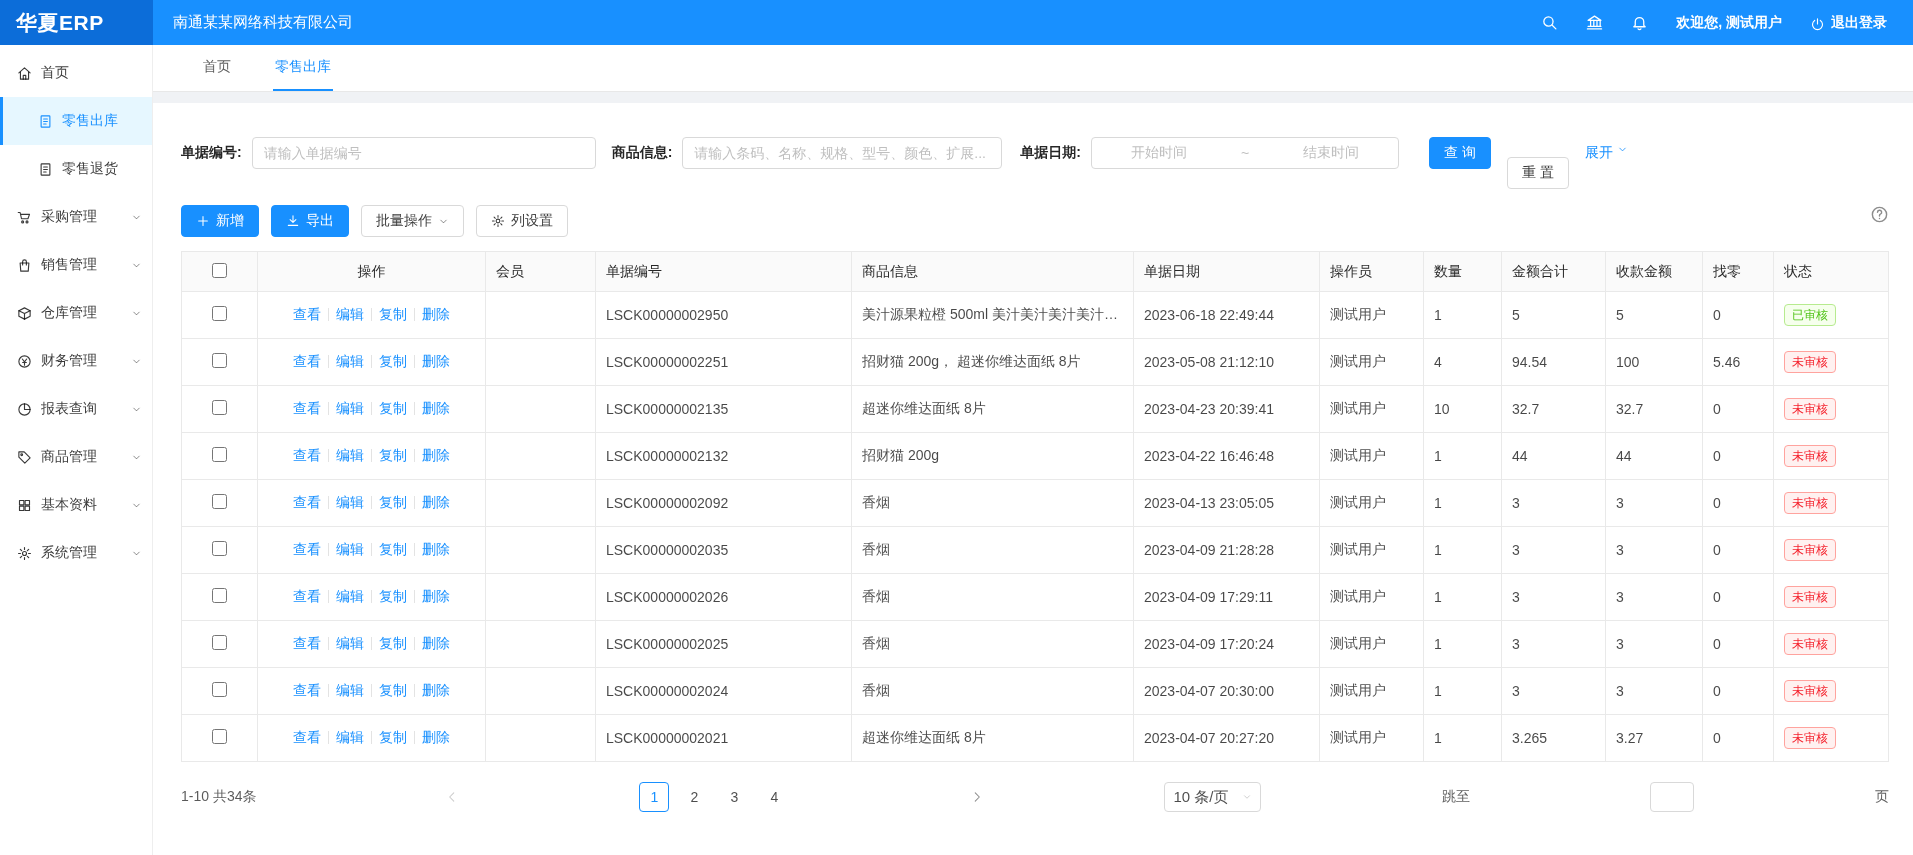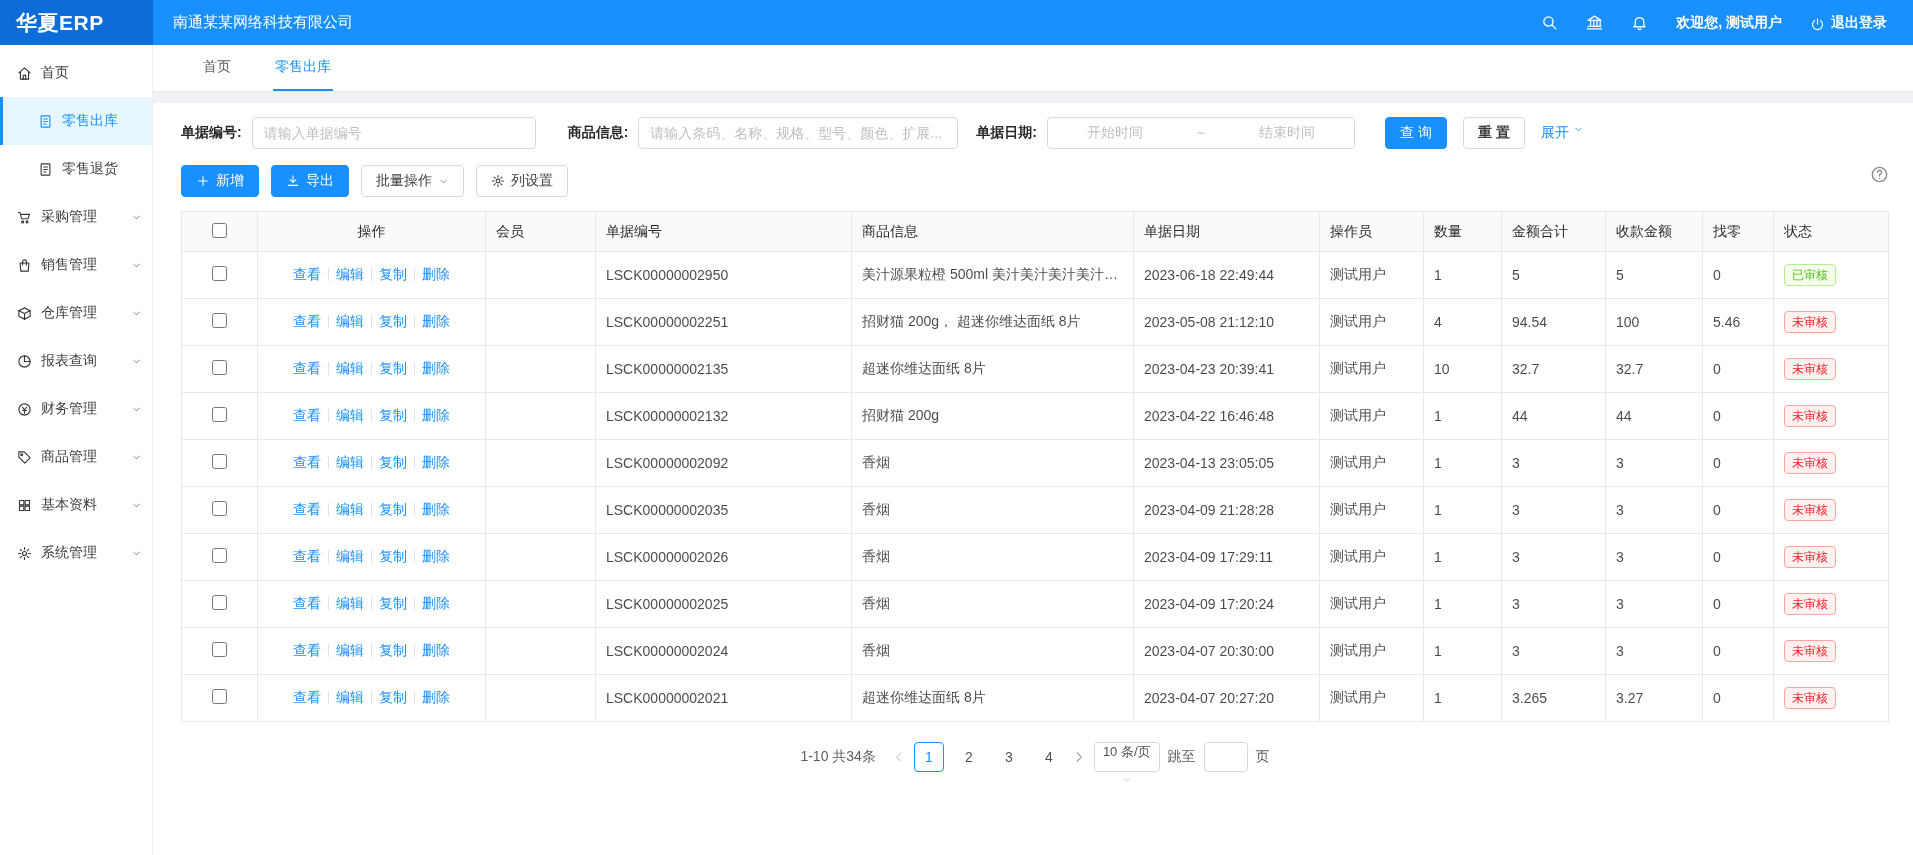--- a/index.html
+++ b/index.html
@@ -38,28 +38,28 @@
   .tab { display:flex; align-items:center; font-size:14px; color:rgba(0,0,0,.65); border-bottom:2px solid transparent; cursor:pointer; padding:0 2px; }
   .tab.active { color:#1890ff; border-bottom-color:#1890ff; }
   .gray-gap { height:11px; background:#f0f2f5; }
   .content { background:#fff; min-height:752px; padding:14px 24px 0 28px; }
 
   
   .filter-row { display:flex; align-items:center; }
   .f-label { font-weight:600; font-size:14px; margin-right:10px; white-space:nowrap; }
   .f-input { height:32px; border:1px solid #d9d9d9; border-radius:4px; padding:0 11px; font-size:14px; color:rgba(0,0,0,.85); outline:none; font-family:inherit; }
   .f-input::placeholder { color:#bfbfbf; }
-  .inp-billno { width:284px; margin-right:32px; }
+  .inp-billno { width:344px; margin-right:16px; }
   .inp-product { width:320px; margin-right:18px; }
   .range-input { height:32px; width:308px; border:1px solid #d9d9d9; border-radius:4px; display:flex; align-items:center; justify-content:space-around; padding:0 12px; cursor:text; margin-right:30px; }
   .ph { color:#bfbfbf; font-size:14px; }
   .btn { height:32px; border-radius:4px; border:1px solid #d9d9d9; background:#fff; display:inline-flex; align-items:center; justify-content:center; padding:0 14px; font-size:14px; cursor:pointer; font-family:inherit; color:rgba(0,0,0,.78); gap:6px; white-space:nowrap; }
   .btn-primary { background:#1890ff; border-color:#1890ff; color:#fff; }
   .btn-query { letter-spacing:4px; padding:0 10px 0 14px; }
-  .btn-reset { letter-spacing:4px; padding:0 10px 0 14px; margin-left:16px; font-weight:700; }
+  .btn-reset { letter-spacing:4px; padding:0 10px 0 14px; margin-left:16px; font-weight:400;margin-top:40px; }
   .expand-link { color:#1890ff; display:inline-flex; gap:4px; margin-left:16px; cursor:pointer; }
   .expand-link .caret { color:#1890ff; margin-left:0; }
 
   
   .toolbar { display:flex; align-items:flex-start; gap:12px; margin-top:16px; }
   .btn-icon { width:14px; height:14px; display:inline-flex; }
   .help-icon { margin-left:auto; width:19px; height:19px; color:#8c8c8c; cursor:pointer; }
 
   
   .table-wrap { margin-top:14px; }
@@ -69,28 +69,28 @@
   td { height:47px; color:rgba(0,0,0,.72); background:#fff; }
   th.center, td.center { text-align:center; }
   .link { color:#1890ff; cursor:pointer; }
   .v-sep { display:inline-block; width:1px; height:13px; background:#e3e3e3; margin:0 7px; vertical-align:-2px; }
   input[type=checkbox] { width:15px; height:15px; cursor:pointer; accent-color:#1890ff; }
   .badge { display:inline-block; font-size:12px; line-height:20px; padding:0 7px; border-radius:4px; border:1px solid; }
   .badge-green { color:#52c41a; border-color:#b7eb8f; background:#f6ffed; }
   .badge-red { color:#f5222d; border-color:#ffa39e; background:#fff1f0; }
 
   
-  .pagination { display:flex; align-items:center; justify-content:center; margin-top:20px; padding-bottom:30px; gap:8px; color:rgba(0,0,0,.65); }
+  .pagination { display:flex; align-items:center; justify-content:space-between; margin-top:20px; padding-bottom:30px; gap:8px; color:rgba(0,0,0,.65); }
   .total-text { margin-right:8px; }
   .page-arrow { width:14px; height:14px; display:inline-flex; cursor:pointer; color:#8c8c8c; }
   .page-arrow.disabled { color:#ccc; cursor:default; }
   .page-list { display:flex; align-items:center; gap:10px; }
   .page-num { min-width:30px; height:30px; display:inline-flex; align-items:center; justify-content:center; cursor:pointer; color:rgba(0,0,0,.70); border-radius:4px; }
   .page-num.current { border:1px solid #1890ff; color:#1890ff; background:#fff; }
-  .size-select { height:30px; border:1px solid #d9d9d9; border-radius:4px; background:#fff; display:inline-flex; align-items:center; gap:14px; padding:0 8px; font-size:13px; cursor:pointer; color:rgba(0,0,0,.70);flex-direction:column; }
+  .size-select { height:30px; border:1px solid #d9d9d9; border-radius:4px; background:#fff; display:inline-flex; align-items:center; gap:14px; padding:0 8px; font-size:15px; cursor:pointer; color:rgba(0,0,0,.70); }
   .size-select .caret { width:10px; height:10px; color:#bfbfbf; margin-left:0; }
   .jump-input { width:44px; height:30px; border:1px solid #d9d9d9; border-radius:4px; outline:none; padding:0 6px; font-family:inherit; }
 </style>
 </head>
 <body>
 
 <header class="topbar">
   <div class="logo">华夏ERP</div>
   <div class="company">南通某某网络科技有限公司</div>
   <div class="topbar-right">
@@ -195,38 +195,38 @@
       <span class="caret">
         <svg viewBox="0 0 24 24">
           <path d="M6 9l6 6 6-6"></path>
         </svg>
       </span>
     </div>
     <div class="side-item">
       <span class="s-icon">
         <svg viewBox="0 0 24 24">
           <circle cx="12" cy="12" r="9"></circle>
+          <path d="M8.5 8l3.5 4.5L15.5 8M9 13.5h6M12 13.5V18"></path>
+        </svg>
+      </span>
+      <span class="s-label">财务管理</span>
+      <span class="caret">
+        <svg viewBox="0 0 24 24">
+          <path d="M6 9l6 6 6-6"></path>
+        </svg>
+      </span>
+    </div>
+    <div class="side-item">
+      <span class="s-icon">
+        <svg viewBox="0 0 24 24">
+          <circle cx="12" cy="12" r="9"></circle>
           <path d="M12 3v9h9"></path>
         </svg>
       </span>
       <span class="s-label">报表查询</span>
-      <span class="caret">
-        <svg viewBox="0 0 24 24">
-          <path d="M6 9l6 6 6-6"></path>
-        </svg>
-      </span>
-    </div>
-    <div class="side-item">
-      <span class="s-icon">
-        <svg viewBox="0 0 24 24">
-          <circle cx="12" cy="12" r="9"></circle>
-          <path d="M8.5 8l3.5 4.5L15.5 8M9 13.5h6M12 13.5V18"></path>
-        </svg>
-      </span>
-      <span class="s-label">财务管理</span>
       <span class="caret">
         <svg viewBox="0 0 24 24">
           <path d="M6 9l6 6 6-6"></path>
         </svg>
       </span>
     </div>
     <div class="side-item">
       <span class="s-icon">
         <svg viewBox="0 0 24 24">
           <path d="M3 3h8.5L21 12.5 12.5 21 3 11.5z"></path>

